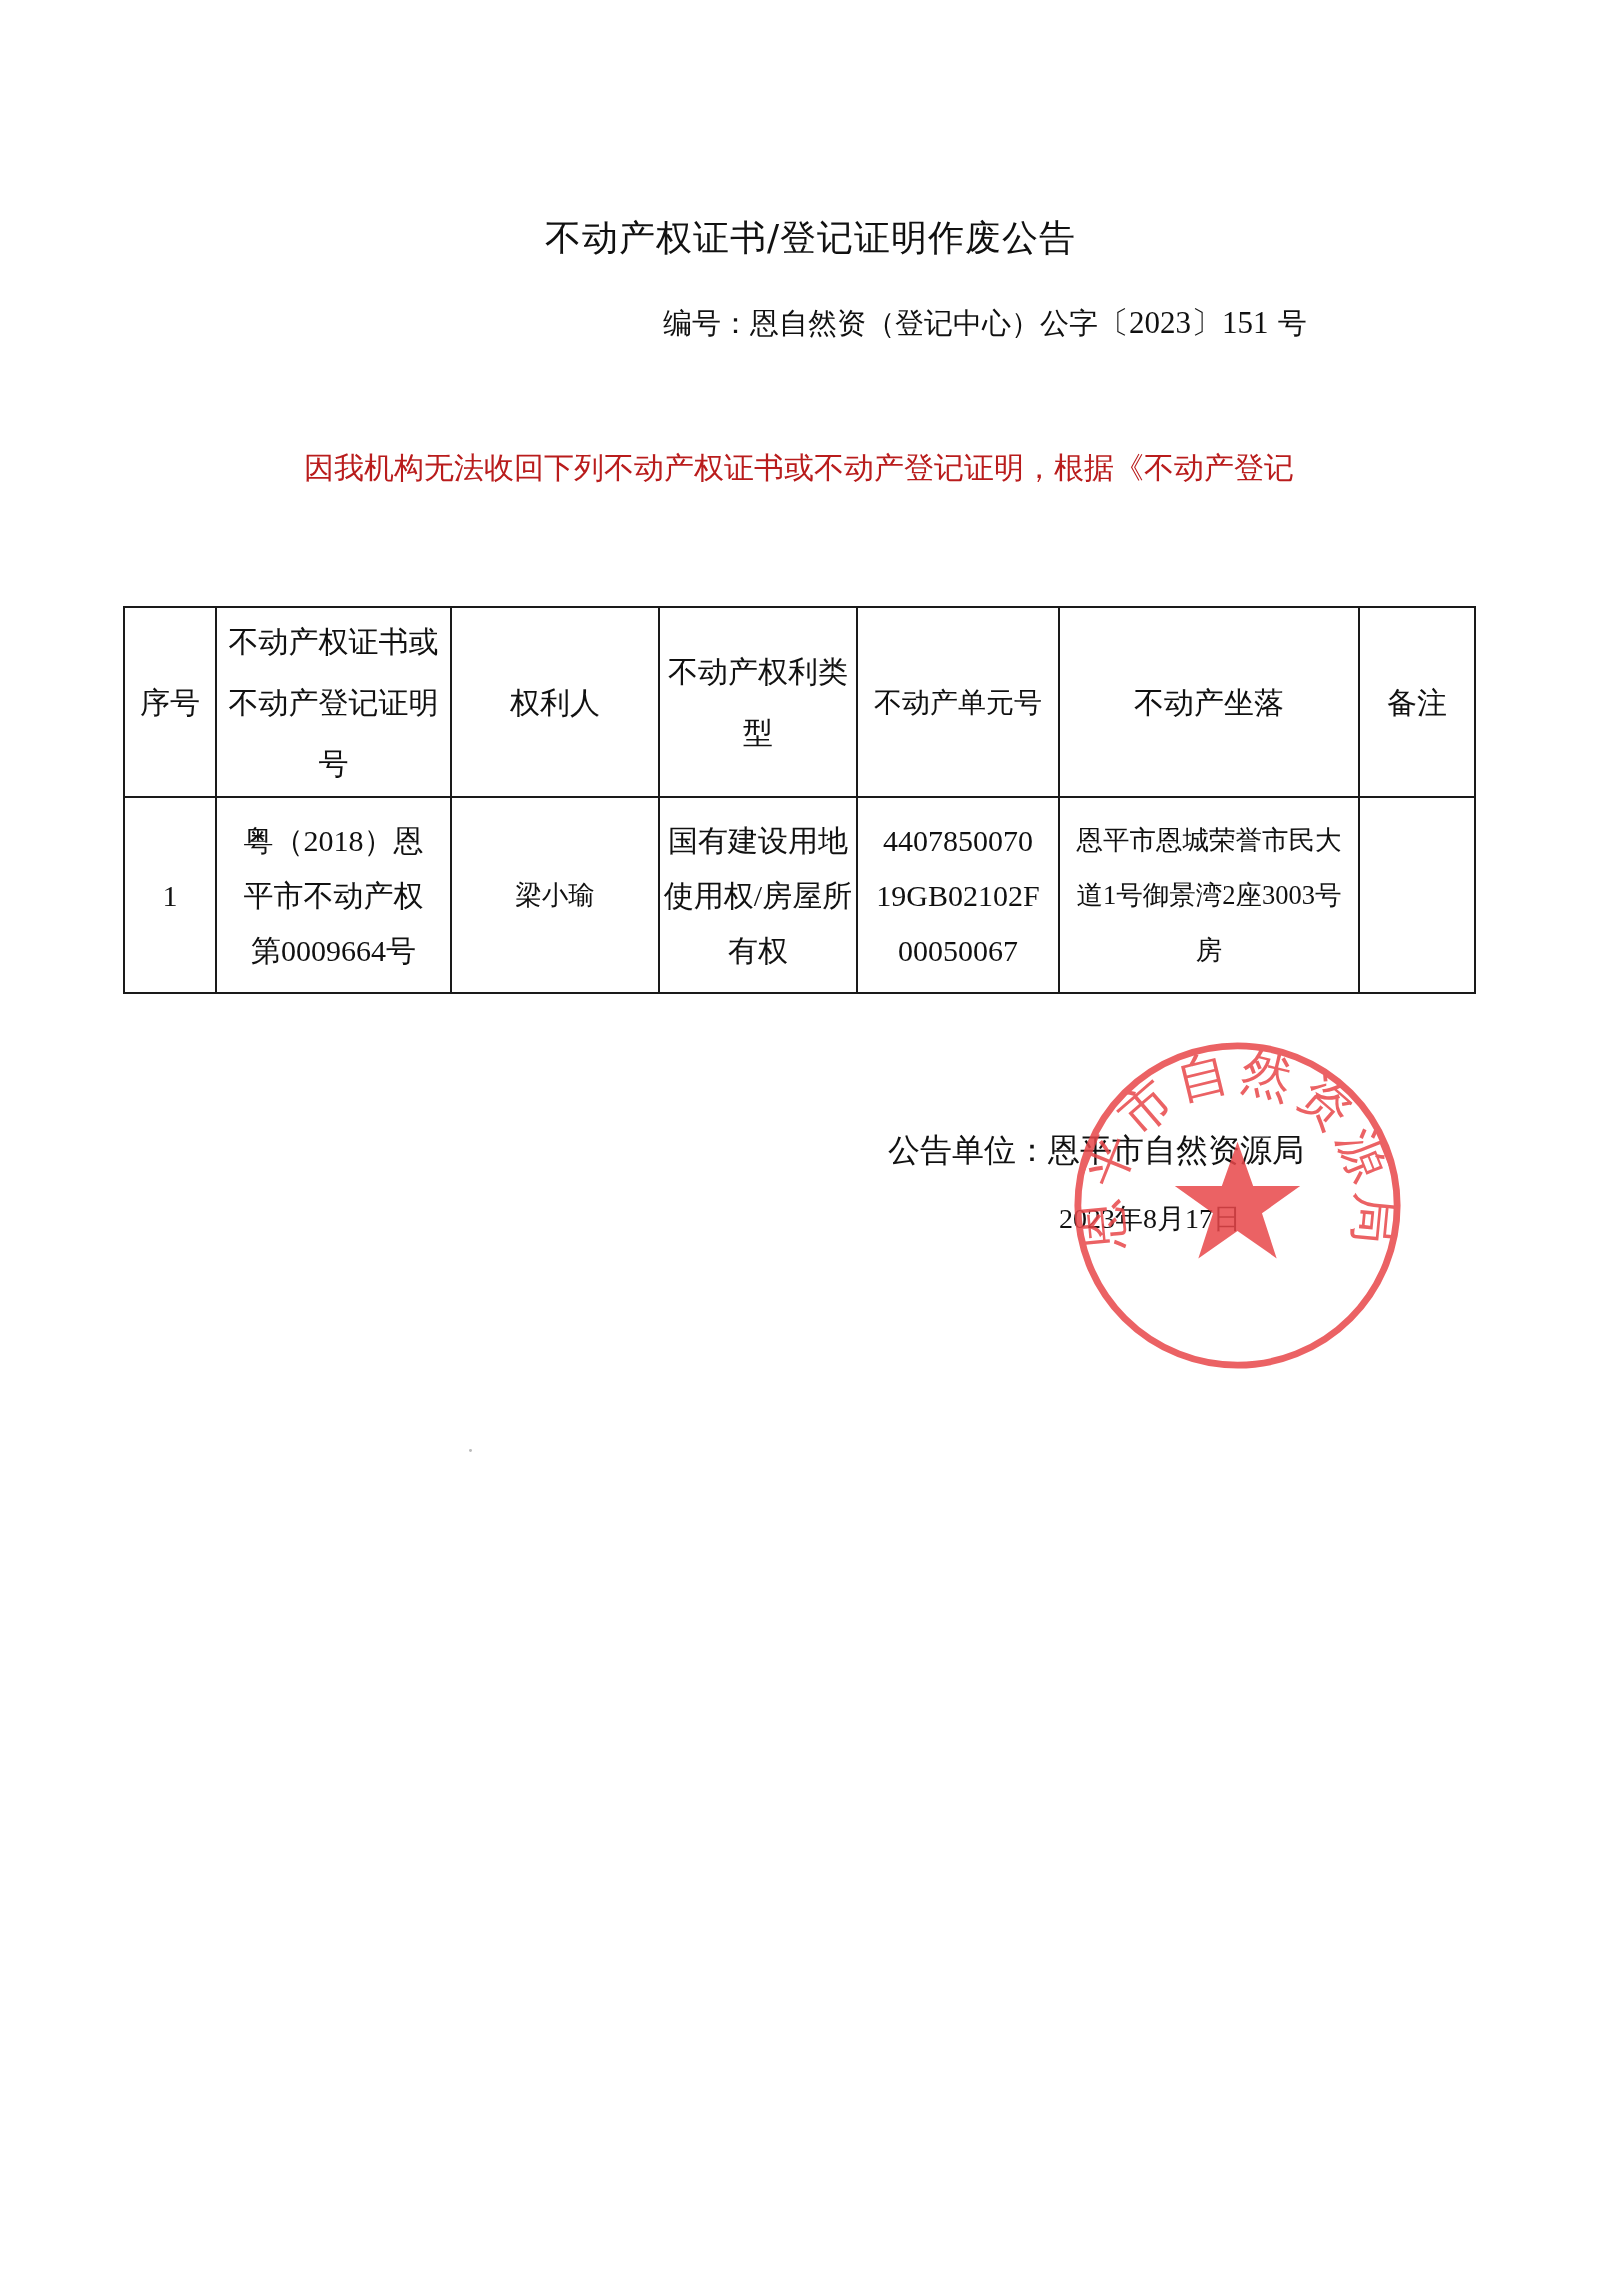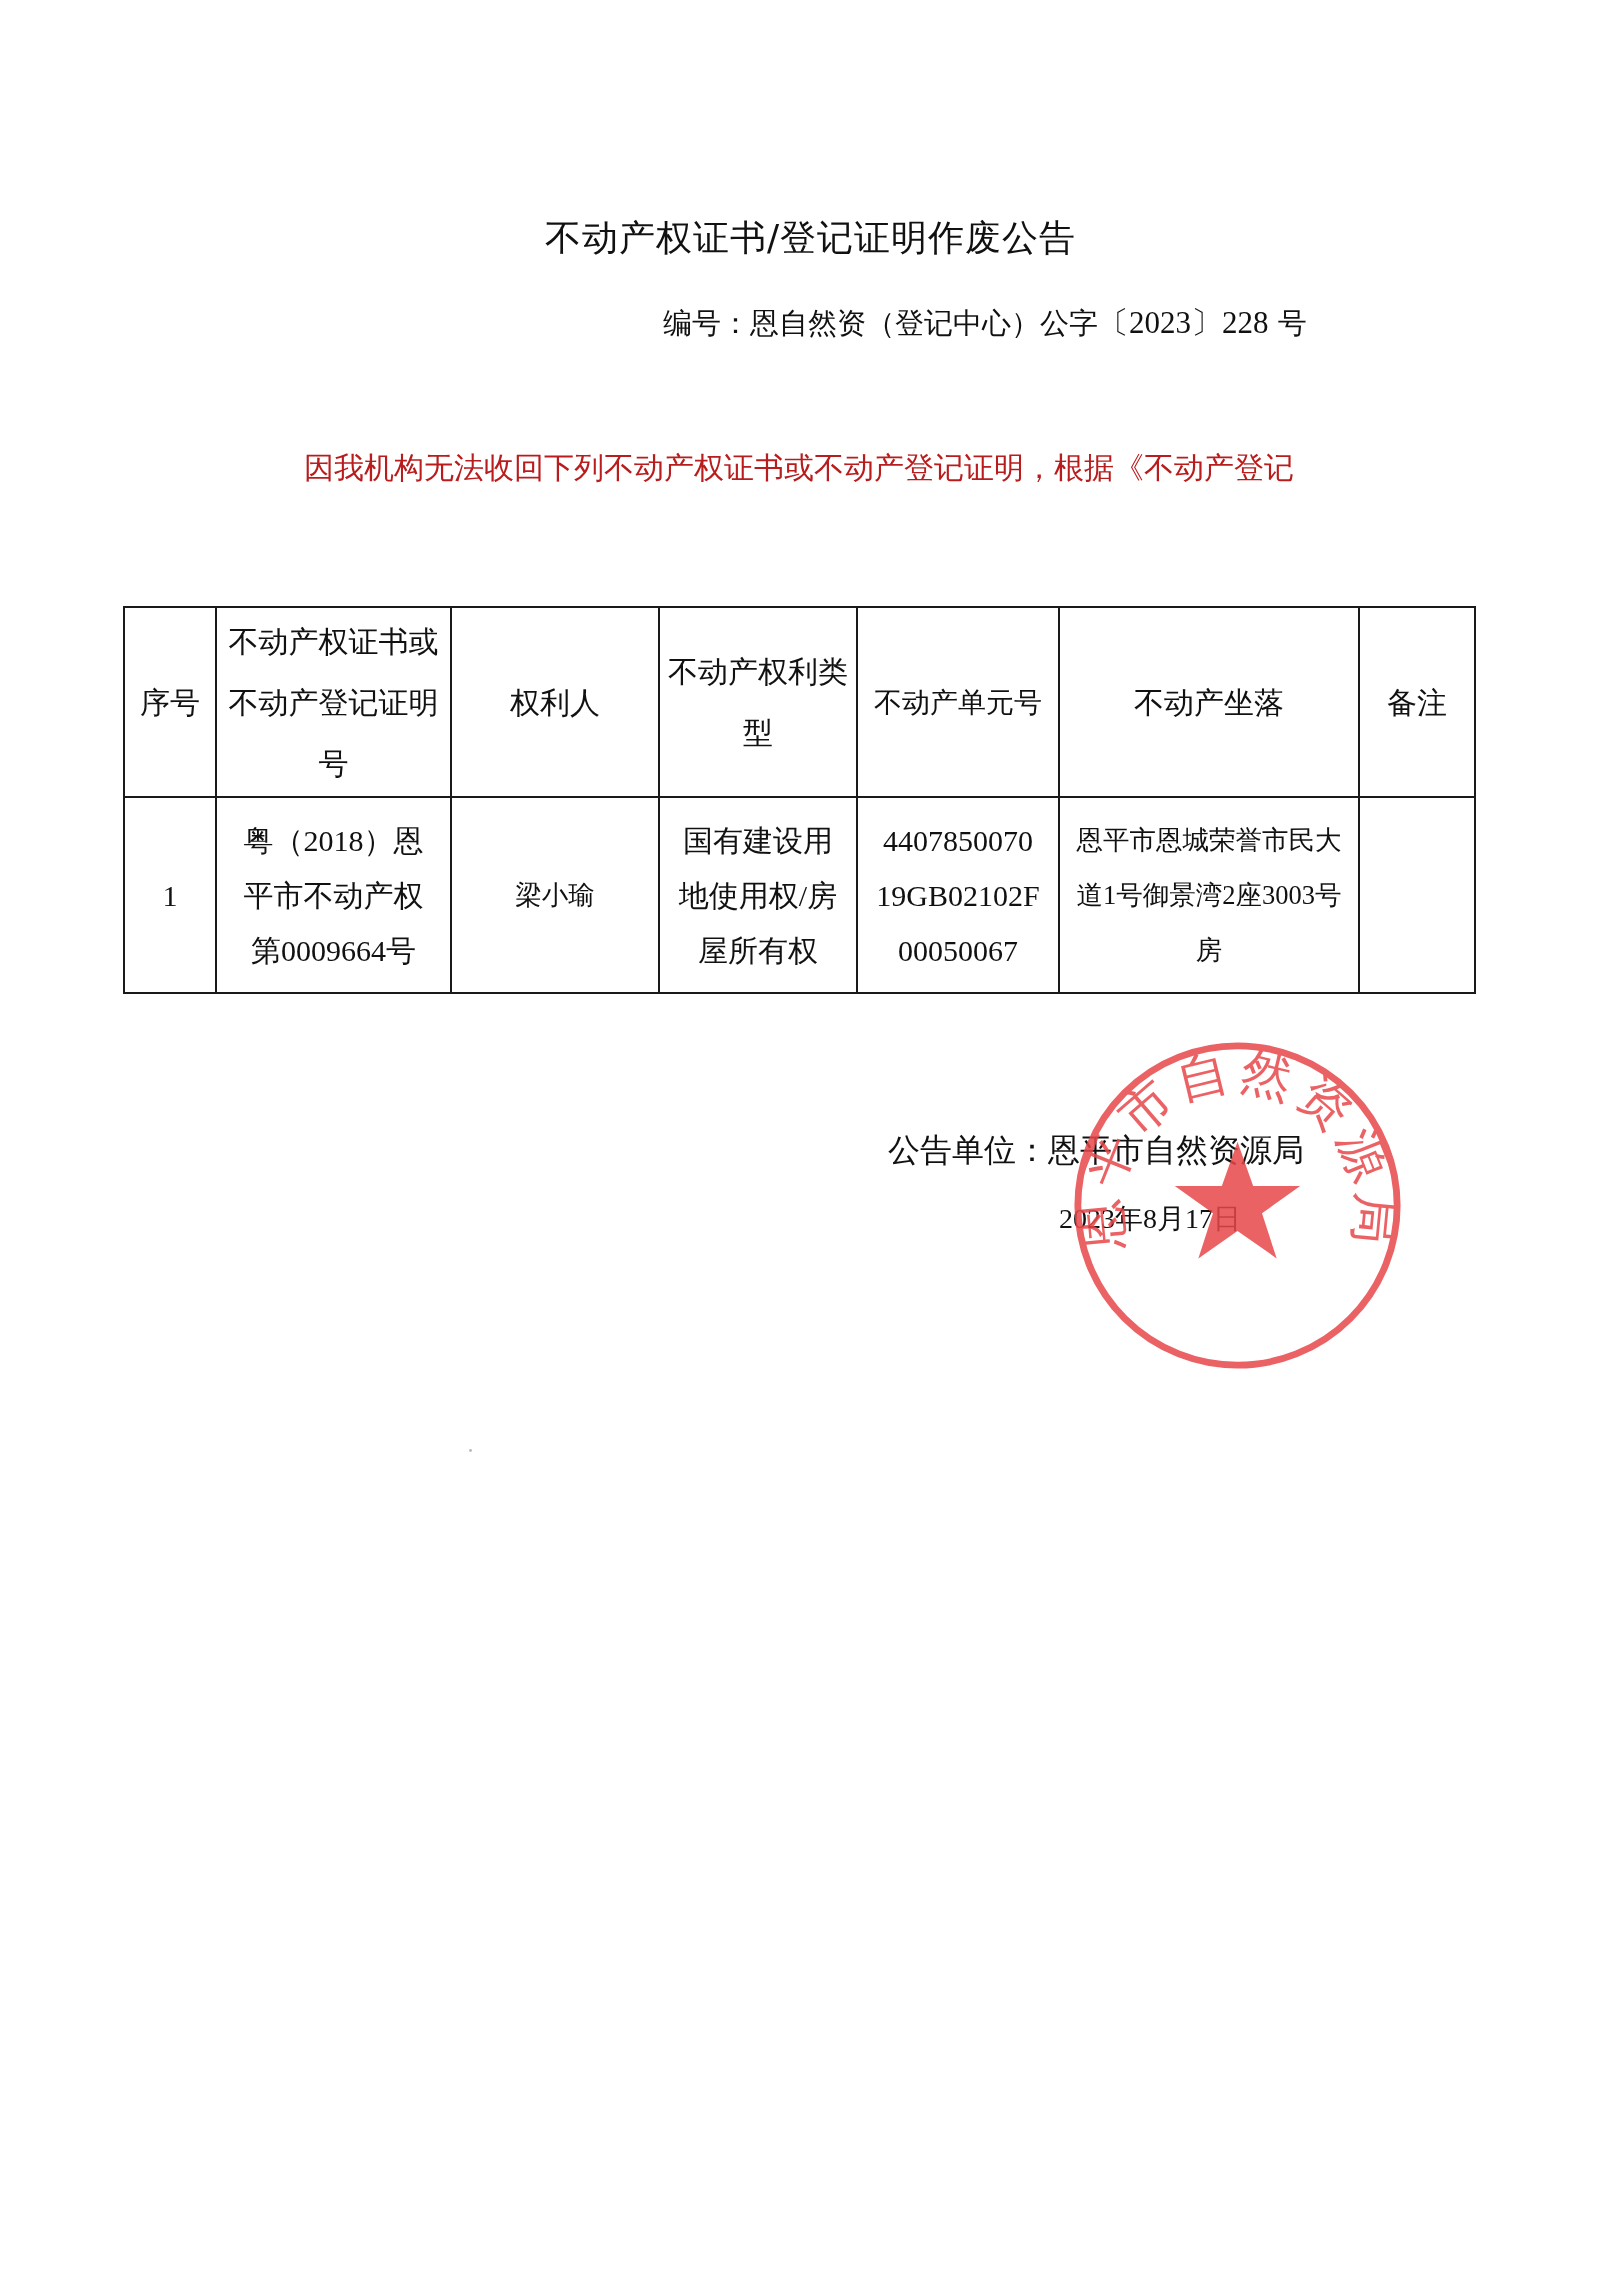--- a/index.html
+++ b/index.html
@@ -48,21 +48,21 @@
     opacity:0.85; pointer-events:none;
   }
   .speck { position:absolute; left:469px; top:1449px; width:2.9px; height:2.9px; background:#bbb; border-radius:50%; }
 </style>
 </head>
 <body>
 
 <div class="title">不动产权证书/登记证明作废公告</div>
 
 <div class="docno">
-  <span>编号：恩自然资（登记中心）公字</span><span class="num">〔2023〕</span><span class="num">228</span> <span>号</span>
+  <span>编号：恩自然资（登记中心）公字</span><span class="num">〔2023〕</span><span class="num">151</span> <span>号</span>
 </div>
 
 <div class="para">
   <span class="l1">因我机构无法收回下列不动产权证书或不动产登记证明，根据《不动产登记</span>
 </div>
 
 <table class="grid">
   <colgroup>
     <col style="width:92px">
       <col style="width:235px">
@@ -79,21 +79,21 @@
     <th>权利人</th>
     <th>不动产权利类型</th>
     <th style="font-size:28px">不动产单元号</th>
     <th>不动产坐落</th>
     <th>备注</th>
   </tr>
   <tr>
     <td>1</td>
     <td style="padding:0 13.7px">粤（2018）恩平市不动产权第0009664号</td>
     <td class="small">梁小瑜</td>
-    <td style="padding:0 17px">国有建设用地使用权/房屋所有权</td>
+    <td style="padding:0 2px">国有建设用地使用权/房屋所有权</td>
     <td style="word-break:break-all;padding:0 17.6px">440785007019GB02102F00050067</td>
     <td class="small" style="padding:0 10px">恩平市恩城荣誉市民大道1号御景湾2座3003号房</td>
     <td></td>
   </tr>
 </tbody>
   </table>
 
 <div class="sign">公告单位：恩平市自然资源局</div>
 <div class="date">2023年8月17日</div>
 

